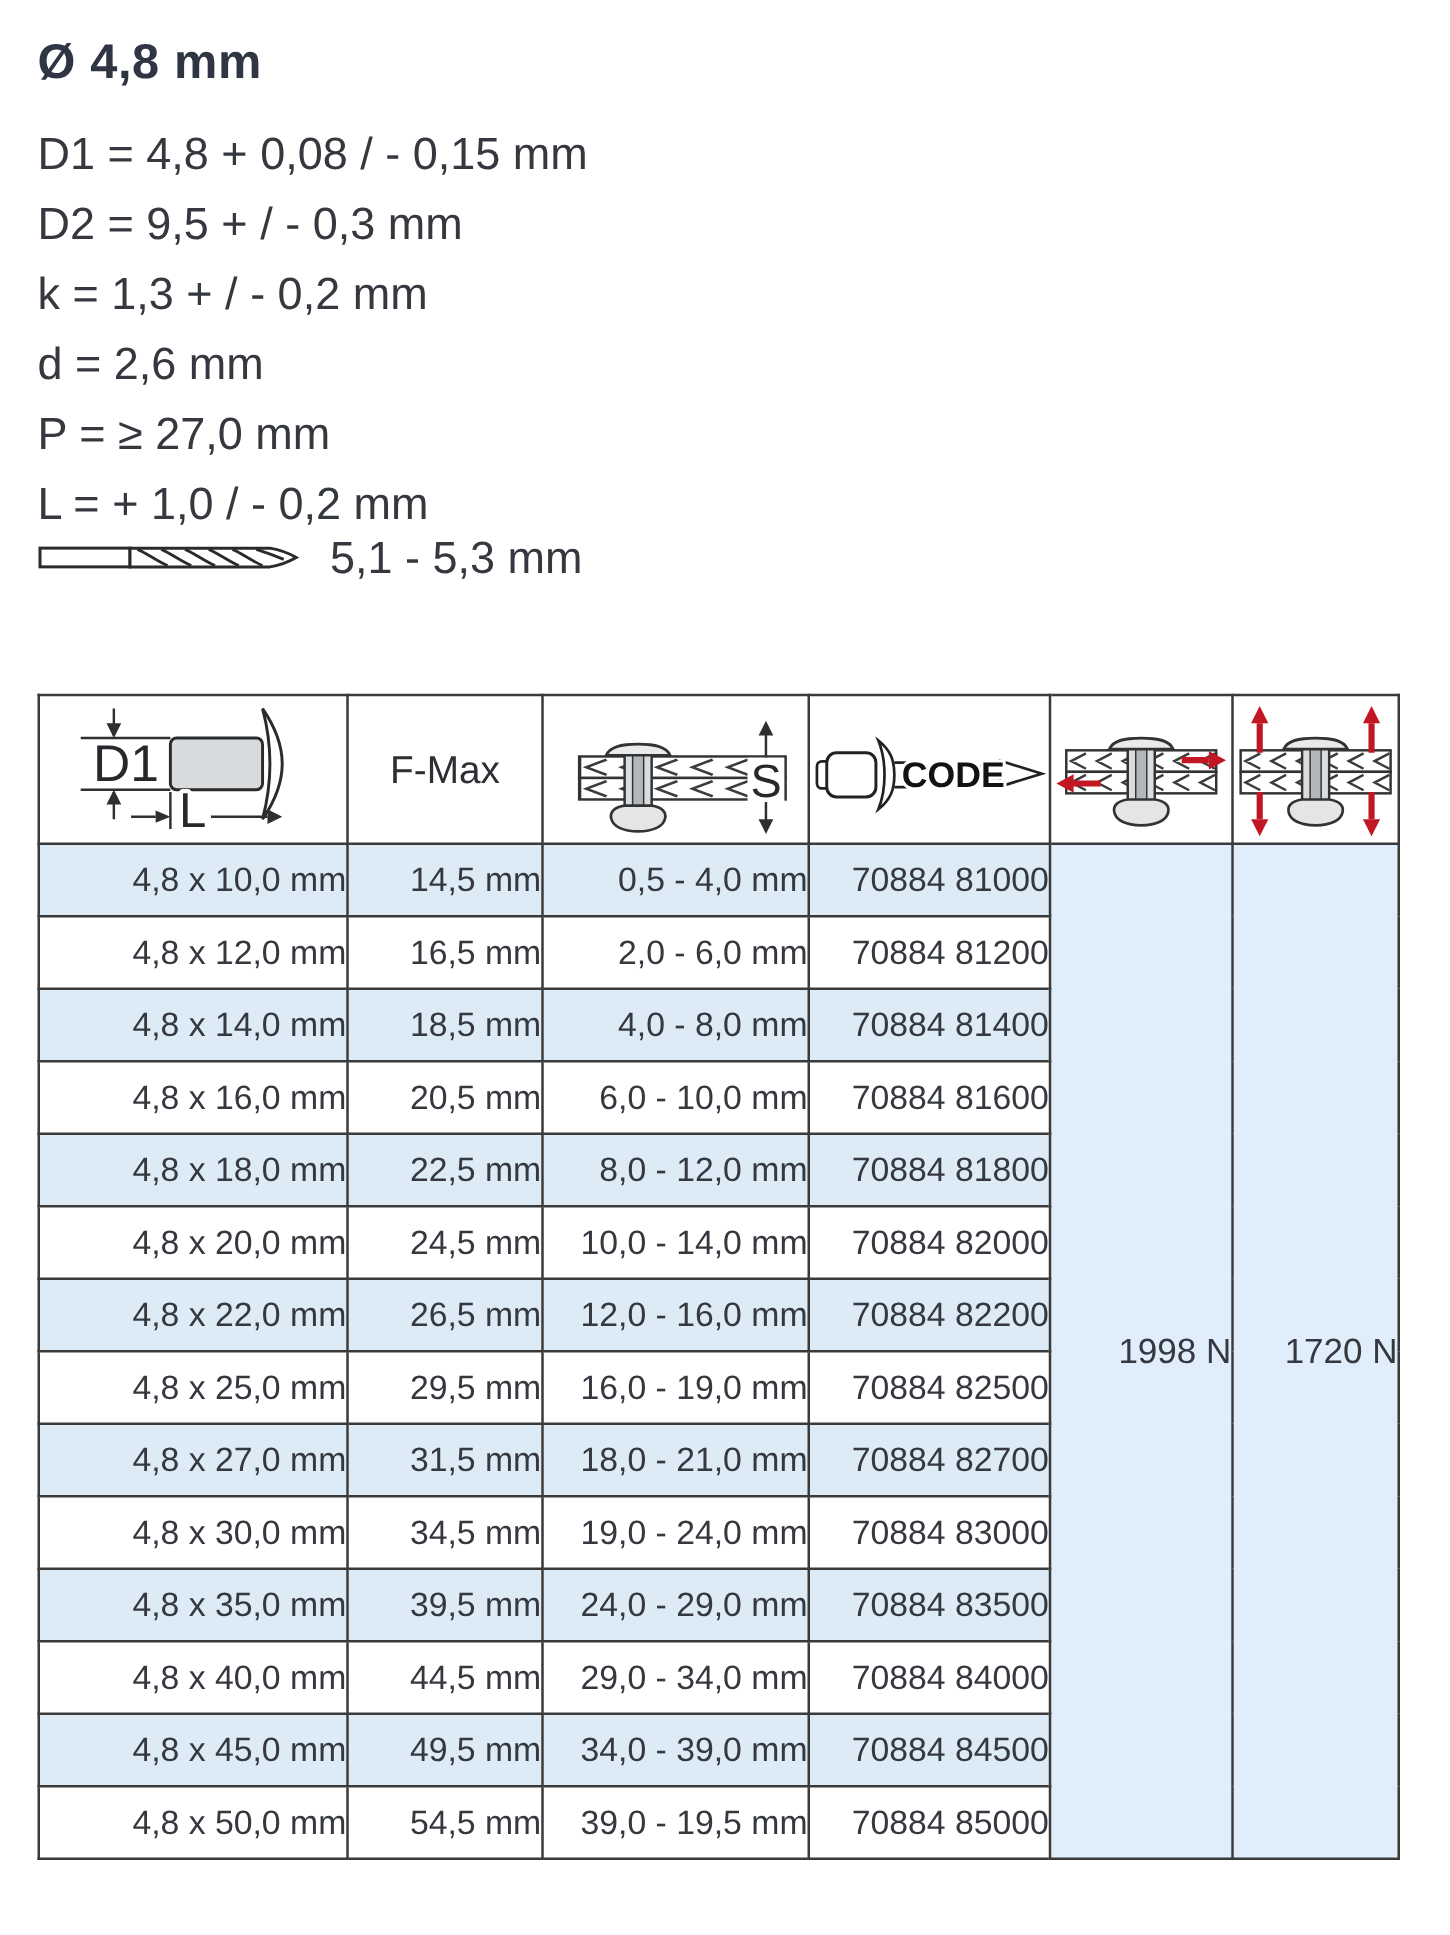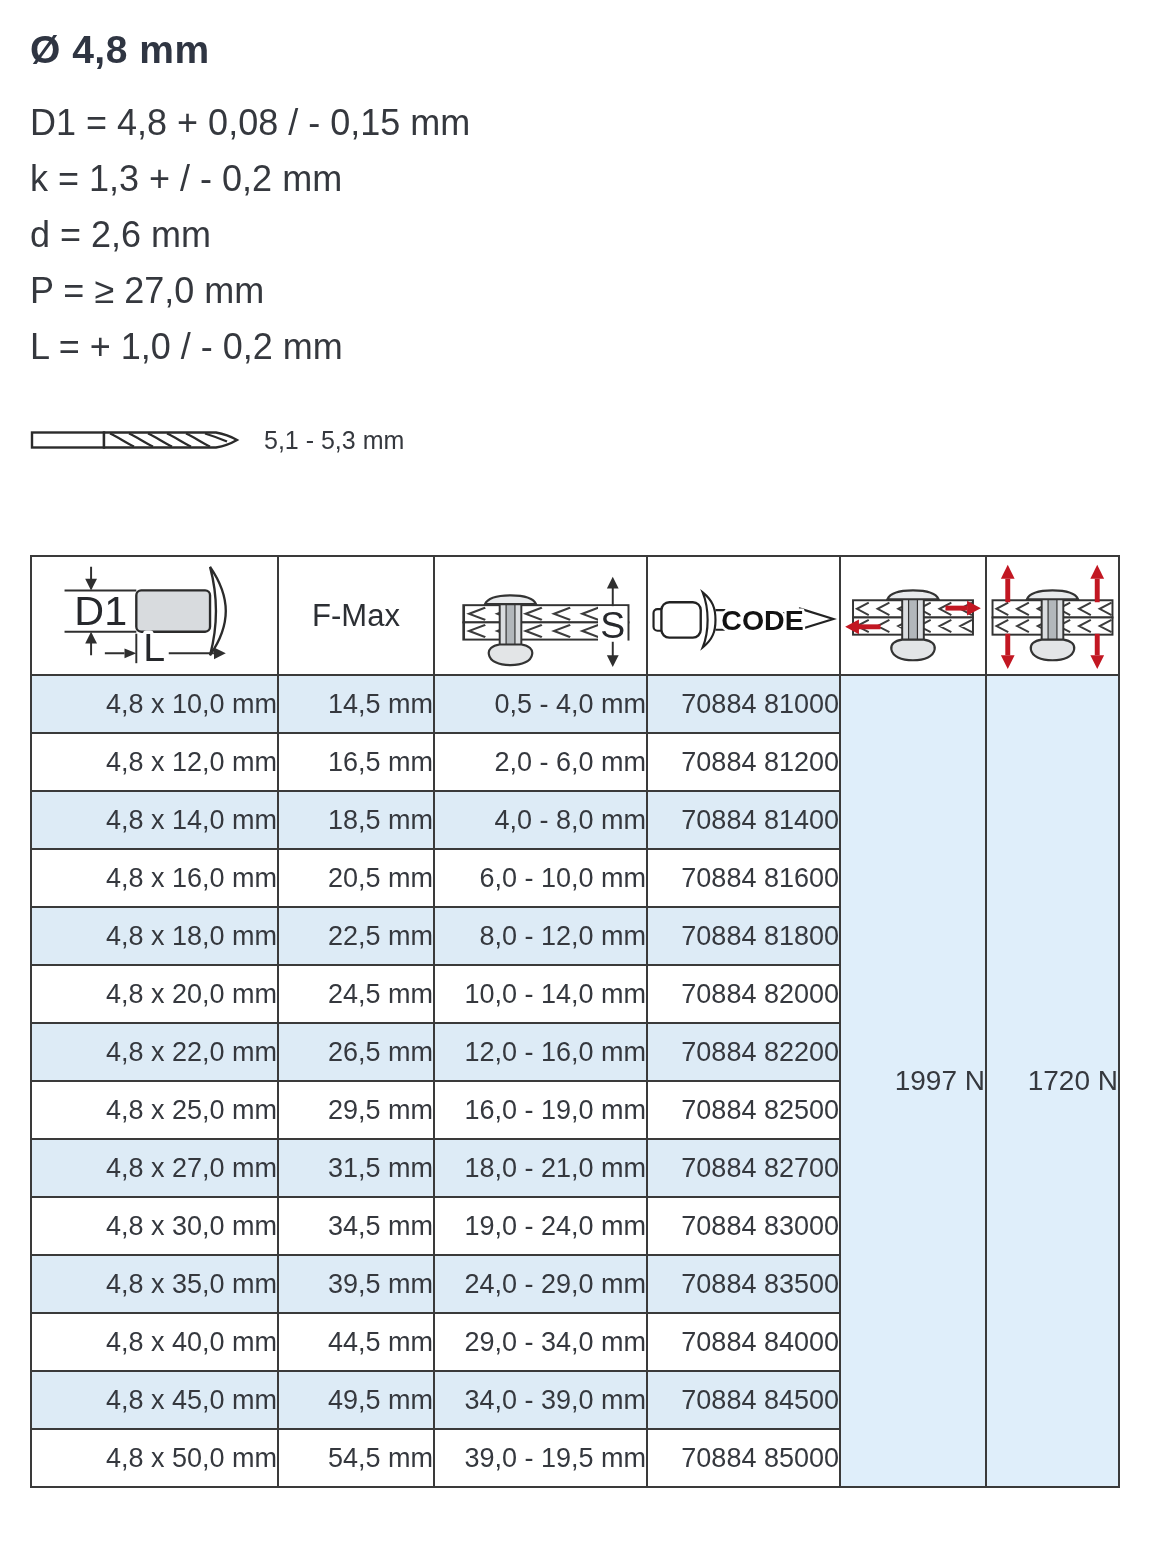--- a/index.html
+++ b/index.html
@@ -11,21 +11,21 @@
     --accent-red:#c21722;
   }
   html,body{margin:0;padding:0;background:#ffffff;}
   .page{position:relative;width:1160px;height:1548px;background:#ffffff;
         font-family:"Liberation Sans",sans-serif;color:var(--text);overflow:hidden;}
   .title{position:absolute;left:30px;top:28px;margin:0;font-size:39px;font-weight:bold;
          color:var(--heading);letter-spacing:.5px;}
   .specs{position:absolute;left:30px;top:95px;font-size:36px;color:var(--text);}
   .spec{height:56px;line-height:56px;white-space:nowrap;}
   .drill-row{position:absolute;left:30px;top:425px;display:flex;align-items:center;gap:22px;
-             font-size:25px;color:var(--text);}
+             font-size:36px;color:var(--text);}
   .spec-table{position:absolute;left:30px;top:555px;width:1088px;border-collapse:collapse;
               table-layout:fixed;background:#fff;}
   .spec-table th,.spec-table td{border:2.5px solid var(--border);padding:0;text-align:center;
               vertical-align:middle;overflow:hidden;}
   .spec-table thead tr{height:90px;margin-left:48px;}
   .spec-table tbody tr{height:58px;}
   .spec-table th{background:#ffffff;font-weight:normal;}
   .spec-table td{font-size:27px;color:var(--text);background:#ffffff;text-align:right;}
   .spec-table td.alt{background:var(--row-alt);}
   .spec-table td.merged-cell{background:var(--merged-bg);font-size:28px;}
@@ -55,20 +55,21 @@
         <path d="M15,50 C7,51 3,55 4,60 C5,67 14,71 26,71 C38,71 47,67 48,60 C49,55 45,51 37,50 Z" fill="#e3e5e7" stroke="#333" stroke-width="2.2"></path>
         <path d="M0,9 C3,2 12,0 26,0 C40,0 49,2 52,9 Z" fill="#e8eaec" stroke="#333" stroke-width="2.2"></path>
       </g>
     </defs>
   </svg>
 
   <h1 class="title">Ø 4,8 mm</h1>
 
   <div class="specs">
     <div class="spec">D1 = 4,8 + 0,08 / - 0,15 mm</div>
+    <div class="spec">D2 = 9,5 + / - 0,3 mm</div>
     <div class="spec">k = 1,3 + / - 0,2 mm</div>
     <div class="spec">d = 2,6 mm</div>
     <div class="spec">P = ≥ 27,0 mm</div>
     <div class="spec">L = + 1,0 / - 0,2 mm</div>
   </div>
 
   <div class="drill-row">
     <svg viewBox="0 0 212 30" width="212" height="30">
       <rect x="2" y="7.5" width="72" height="15" fill="#fff" stroke="#2b2b2b" stroke-width="2.4"></rect>
       <path d="M74,7.5 H186 C195,9 201,11.5 207,15 C201,18.5 195,21 186,22.5 H74 Z" fill="#fff" stroke="#2b2b2b" stroke-width="2.4"></path>
@@ -151,21 +152,21 @@
           </svg>
         </th>
       </tr>
     </thead>
     <tbody id="table-body">
         <tr>
           <td class="alt">4,8 x 10,0 mm</td>
           <td class="alt">14,5 mm</td>
           <td class="alt">0,5 - 4,0 mm</td>
           <td class="alt">70884 81000</td>
-          <td rowspan="14" class="merged-cell">1997 N</td>
+          <td rowspan="14" class="merged-cell">1998 N</td>
           <td rowspan="14" class="merged-cell">1720 N</td>
         </tr>
         <tr>
           <td class="">4,8 x 12,0 mm</td>
           <td class="">16,5 mm</td>
           <td class="">2,0 - 6,0 mm</td>
           <td class="">70884 81200</td>
         </tr>
         <tr>
           <td class="alt">4,8 x 14,0 mm</td>

